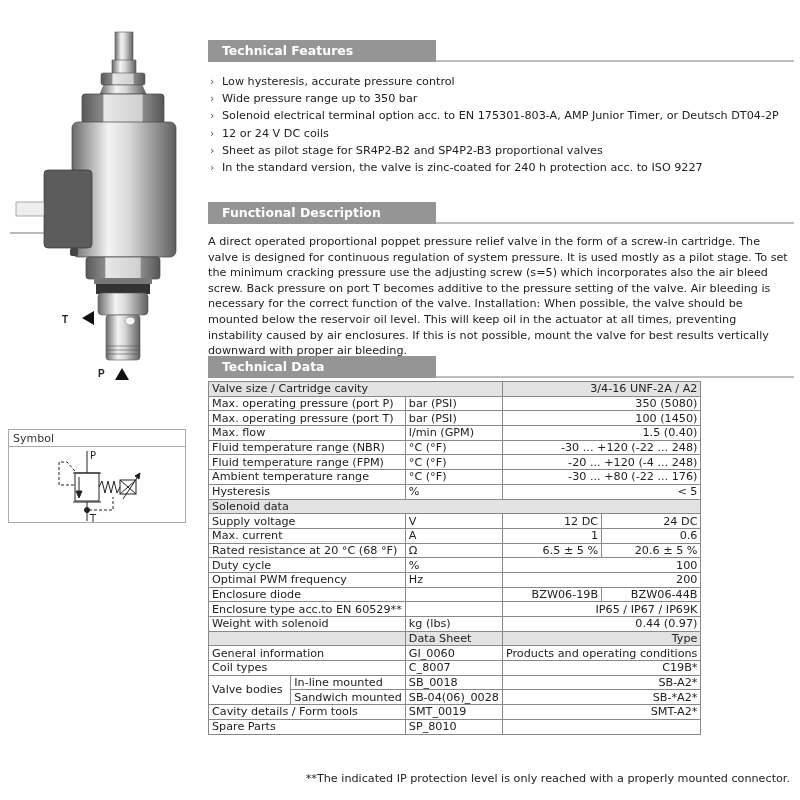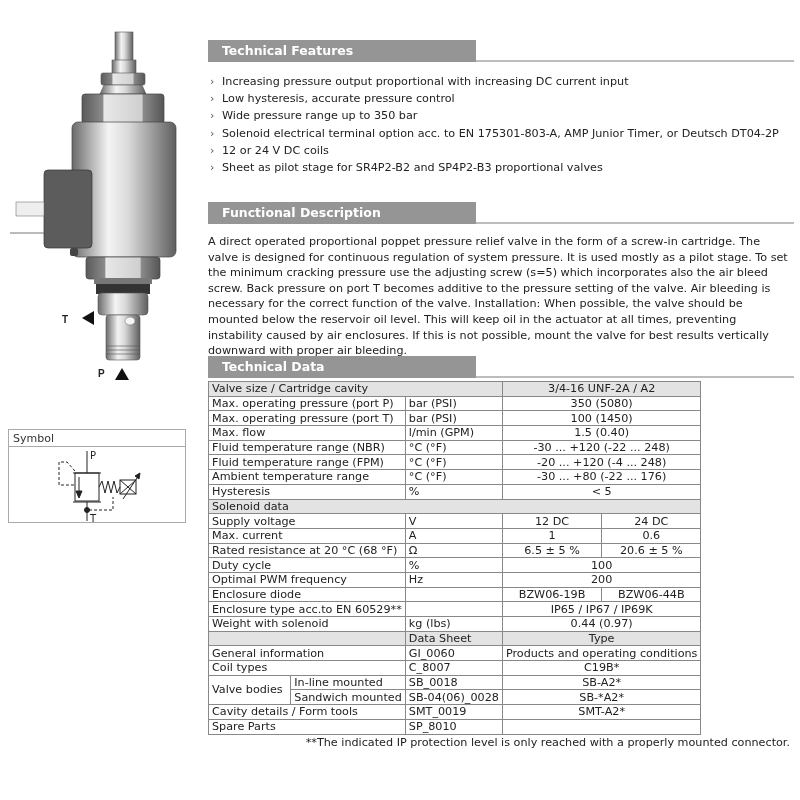--- a/index.html
+++ b/index.html
@@ -8,33 +8,33 @@
 
   .left-col { position: absolute; left: 0; top: 0; width: 200px; height: 800px; }
   .product-img { position: absolute; left: 0; top: 30px; width: 200px; height: 360px; }
   .symbol-box { position: absolute; left: 8px; top: 401px; width: 178px; height: 94px; border: 1px solid #aaa; margin-top: 28px; }
   .symbol-title { font-size: 11px; padding: 2px 4px; height: 17px; border-bottom: 1px solid #aaa; color: #333; }
   .symbol-svg { position: absolute; left: 0; top: 17px; width: 176px; height: 76px; }
 
   .right-col { position: absolute; left: 208px; top: 0; width: 592px; }
 
   .section-header { position: absolute; left: 0; width: 586px; height: 22px; border-bottom: 2px solid #bdbdbd; }
-  .section-header .bar { position: absolute; left: 0; top: 0; width: 268px; height: 22px; background: #959595; color: #fff; font-weight: bold; font-size: 12.5px; line-height: 22px; padding-left: 14px; }
+  .section-header .bar { position: absolute; left: 0; top: 0; width: 228px; height: 22px; background: #959595; color: #fff; font-weight: bold; font-size: 12.5px; line-height: 22px; padding-left: 14px; }
 
   .features { position: absolute; left: 0; top: 73px; width: 590px; list-style: none; }
   .features li { font-size: 11.2px; line-height: 17.2px; color: #222; white-space: nowrap; }
   .features li .chev { display: inline-block; width: 14px; padding-left: 2px; color: #555; }
 
   .desc { position: absolute; left: 0; top: 234px; width: 584px; font-size: 11.2px; line-height: 15.6px; color: #222; }
 
   table.tech { position: absolute; left: 0; top: 381px; width: 473px; border-collapse: collapse; font-size: 11.2px; color: #222; }
   table.tech td { border: 1px solid #888; height: 14.7px; line-height: 13px; padding: 0 3px; white-space: nowrap; }
-  table.tech td.c { text-align: center; margin-top: 44px; }
+  table.tech td.c { text-align: right; margin-top: 44px; }
   table.tech tr.shade td { background: #e3e3e3; }
-  .footnote { position: absolute; right: 10px; top: 736px; font-size: 11.2px; color: #222; white-space: nowrap; }
+  .footnote { position: absolute; right: 10px; top: 772px; font-size: 11.2px; color: #222; white-space: nowrap; }
 </style>
 </head>
 <body>
 
 <div class="left-col">
   <svg class="product-img" viewBox="0 0 200 360" xmlns="http://www.w3.org/2000/svg">
     <defs>
       <linearGradient id="metal" x1="0" x2="1" y1="0" y2="0">
         <stop offset="0" stop-color="#6a6a6a"></stop>
         <stop offset="0.35" stop-color="#f4f4f4"></stop>
@@ -116,26 +116,26 @@
   </div>
 </div>
 
 <div class="right-col">
 
   <div class="section-header" style="top:40px;">
     <div class="bar">Technical Features</div>
   </div>
 
   <ul class="features">
-    <li><span class="chev">›</span><span>Increasing pressure output proportional with increasing DC current input</span></li>
     <li><span class="chev">›</span><span>Low hysteresis, accurate pressure control</span></li>
     <li><span class="chev">›</span><span>Wide pressure range up to 350 bar</span></li>
     <li><span class="chev">›</span><span>Solenoid electrical terminal option acc. to EN 175301-803-A, AMP Junior Timer, or Deutsch DT04-2P</span></li>
     <li><span class="chev">›</span><span>12 or 24 V DC coils</span></li>
     <li><span class="chev">›</span><span>Sheet as pilot stage for SR4P2-B2 and SP4P2-B3 proportional valves</span></li>
+    <li><span class="chev">›</span><span>In the standard version, the valve is zinc-coated for 240 h protection acc. to ISO 9227</span></li>
   </ul>
 
   <div class="section-header" style="top:202px;">
     <div class="bar">Functional Description</div>
   </div>
 
   <p class="desc">A direct operated proportional poppet pressure relief valve in the form of a screw-in cartridge. The valve is designed for continuous regulation of system pressure. It is used mostly as a pilot stage. To set the minimum cracking pressure use the adjusting screw (s=5) which incorporates also the air bleed screw. Back pressure on port T becomes additive to the pressure setting of the valve. Air bleeding is necessary for the correct function of the valve. Installation: When possible, the valve should be mounted below the reservoir oil level. This will keep oil in the actuator at all times, preventing instability caused by air enclosures. If this is not possible, mount the valve for best results vertically downward with proper air bleeding.</p>
 
   <div class="section-header" style="top:356px;">
     <div class="bar">Technical Data</div>

